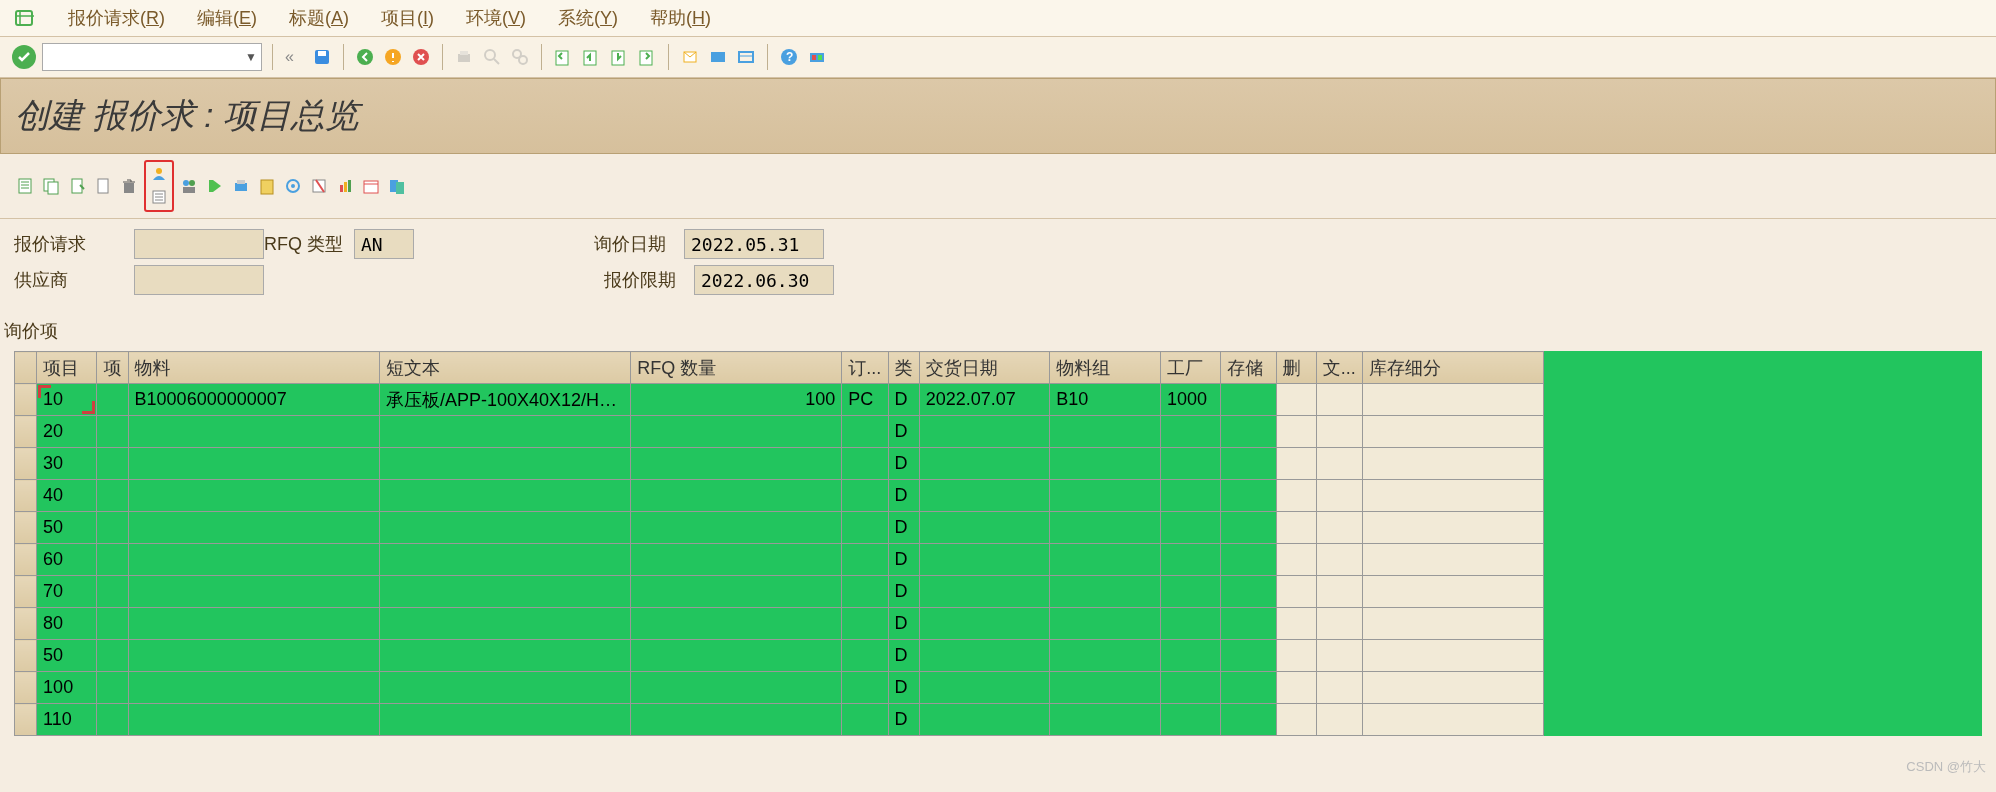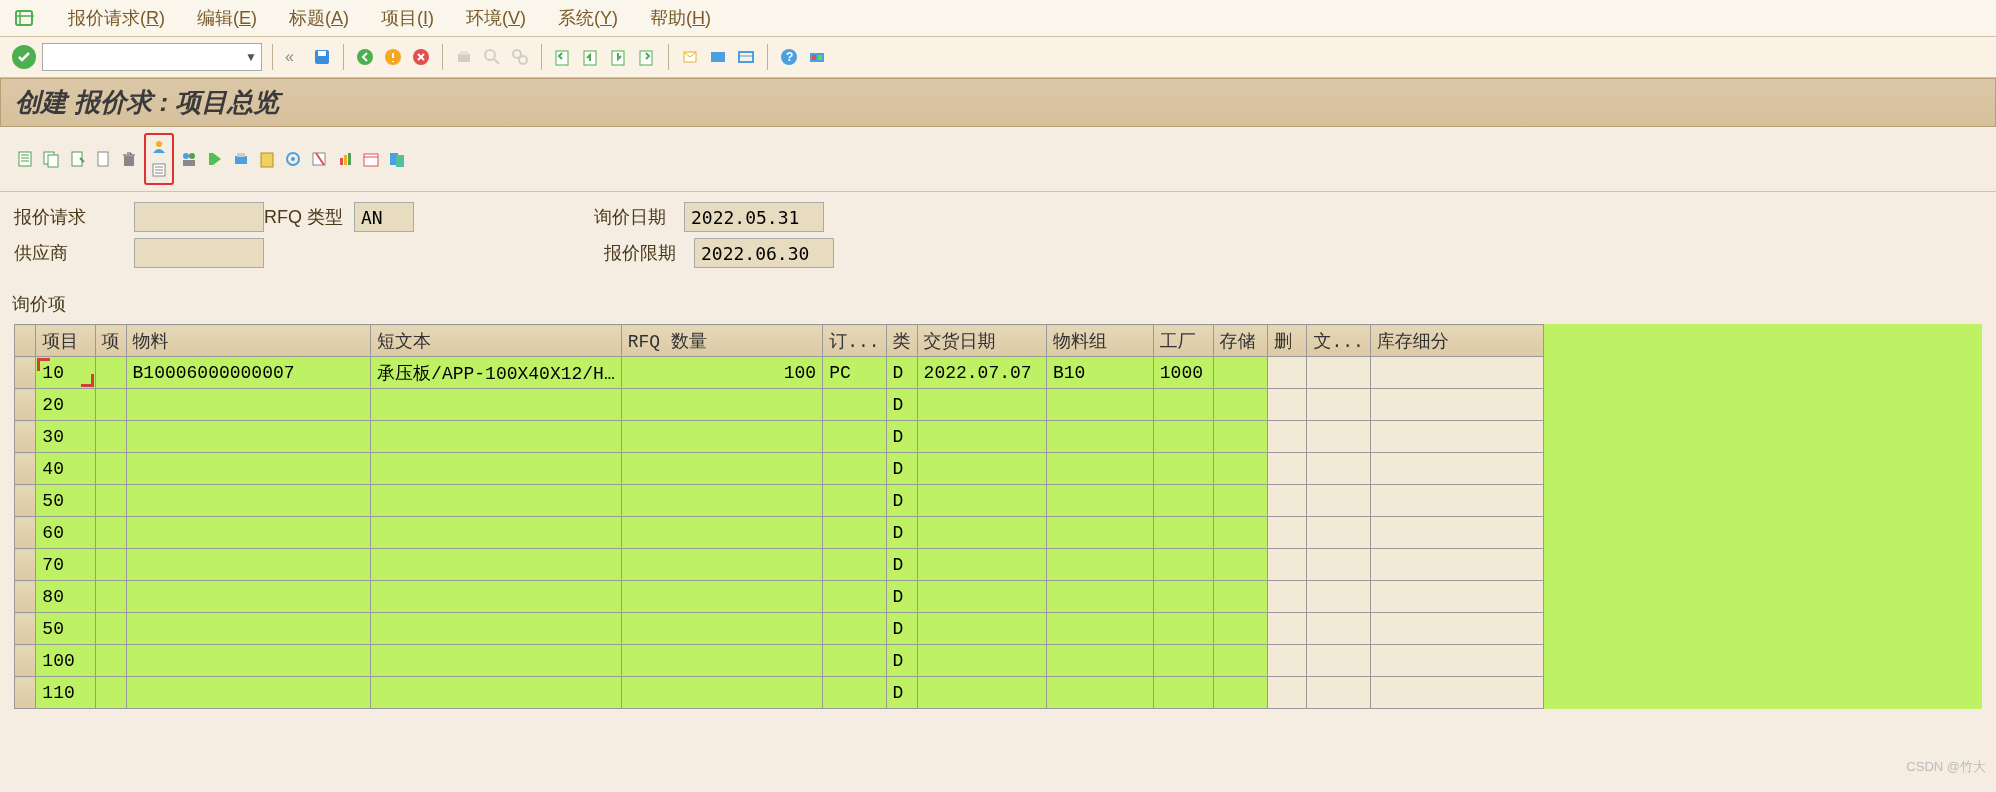--- a/index.html
+++ b/index.html
@@ -10,36 +10,36 @@
 .menubar .menu-item { color: #7a5a2a; font-size: 18px; cursor: pointer; }
 .menubar .menu-item u { text-decoration: underline; }
 
 .toolbar { display: flex; align-items: center; gap: 6px; padding: 6px 12px; background: #f9f2e5; border-bottom: 1px solid #d4c2a6; }
 .toolbar .btn-accept { width: 24px; height: 24px; border-radius: 50%; background: #4caf50; display:flex;align-items:center;justify-content:center;}
 .toolbar .combo { width: 220px; height: 28px; border: 1px solid #aaa; background: #fff; display:flex;align-items:center;justify-content:flex-end;padding:0 4px;}
 .toolbar .combo .dd { color:#555; font-size:12px;}
 .toolbar .sep { width: 1px; height: 26px; background: #c0b090; margin: 0 4px; }
 .toolbar .tb-icon { width: 22px; height: 22px; display:flex;align-items:center;justify-content:center; cursor:pointer;}
 
-.title-bar { background: linear-gradient(#dcc8a8,#d6c09c); padding: 6px 14px; font-size: 26px; font-style: italic; font-weight: bold; color: #3a3a3a; border: 1px solid #b8a074;}
+.title-bar { background: linear-gradient(#dcc8a8,#d6c09c); padding: 14px 14px; font-size: 34px; font-style: italic; font-weight: normal; color: #3a3a3a; border: 1px solid #b8a074;}
 .app-toolbar { display:flex; gap:4px; padding:6px 14px; background:#f5ede1; border-bottom:1px solid #d4c2a6; align-items:center;}
 .app-toolbar .tb-icon{width:22px;height:22px;display:flex;align-items:center;justify-content:center;cursor:pointer;}
 .highlight-box{border:2px solid #e03030;padding:2px;border-radius:3px;}
 
 .form-area { padding: 10px 14px; background:#f5ede1; }
 .form-row { display:flex; align-items:center; margin-bottom:6px;}
 .form-row .lbl { width:120px; color:#4a3a1a; font-size:18px;}
 .form-row .fld { height:30px; border:1px solid #aaa; background:#fff; padding:2px 6px; display:flex;align-items:center; font-family: Consolas, monospace; font-size:18px;}
 .fld.beige{background:#e8dcc0;}
 .fld.readonly{background:#e8dcc0;}
 .w100{width:130px;} .w60{width:60px;} .w140{width:140px;}
 
-.section-lbl{padding:8px 12px;color:#4a3a1a;font-size:18px;}
-
-.table-wrap{margin:0 14px;background:#bef264;font-family:Liberation Mono, monospace;}
+.section-lbl{padding:8px 4px;color:#4a3a1a;font-size:18px;}
+
+.table-wrap{margin:0 14px;background:#22c55e;}
 table{border-collapse:collapse;width:1530px;}
 th,td{border:1px solid #999;font-size:18px;padding:2px 6px;white-space:nowrap;overflow:hidden;text-overflow:ellipsis;height:32px;}
 th{background:linear-gradient(#e6d7b8,#dccaa4);font-weight:normal;text-align:left;color:#333;}
 th:first-child,td.rs{background:linear-gradient(#e6d7b8,#dccaa4);width:22px;}
 td.rs{border-right:1px solid #999;}
 td.num{text-align:left;}
 td.qty{text-align:right;}
 .row-marker{position:relative;margin-left:20px;}
 .row-marker::before{content:"";position:absolute;top:1px;left:1px;width:10px;height:10px;border-top:3px solid #d04040;border-left:3px solid #d04040;}
 .row-marker::after{content:"";position:absolute;bottom:1px;right:1px;width:10px;height:10px;border-bottom:3px solid #d04040;border-right:3px solid #d04040;}

